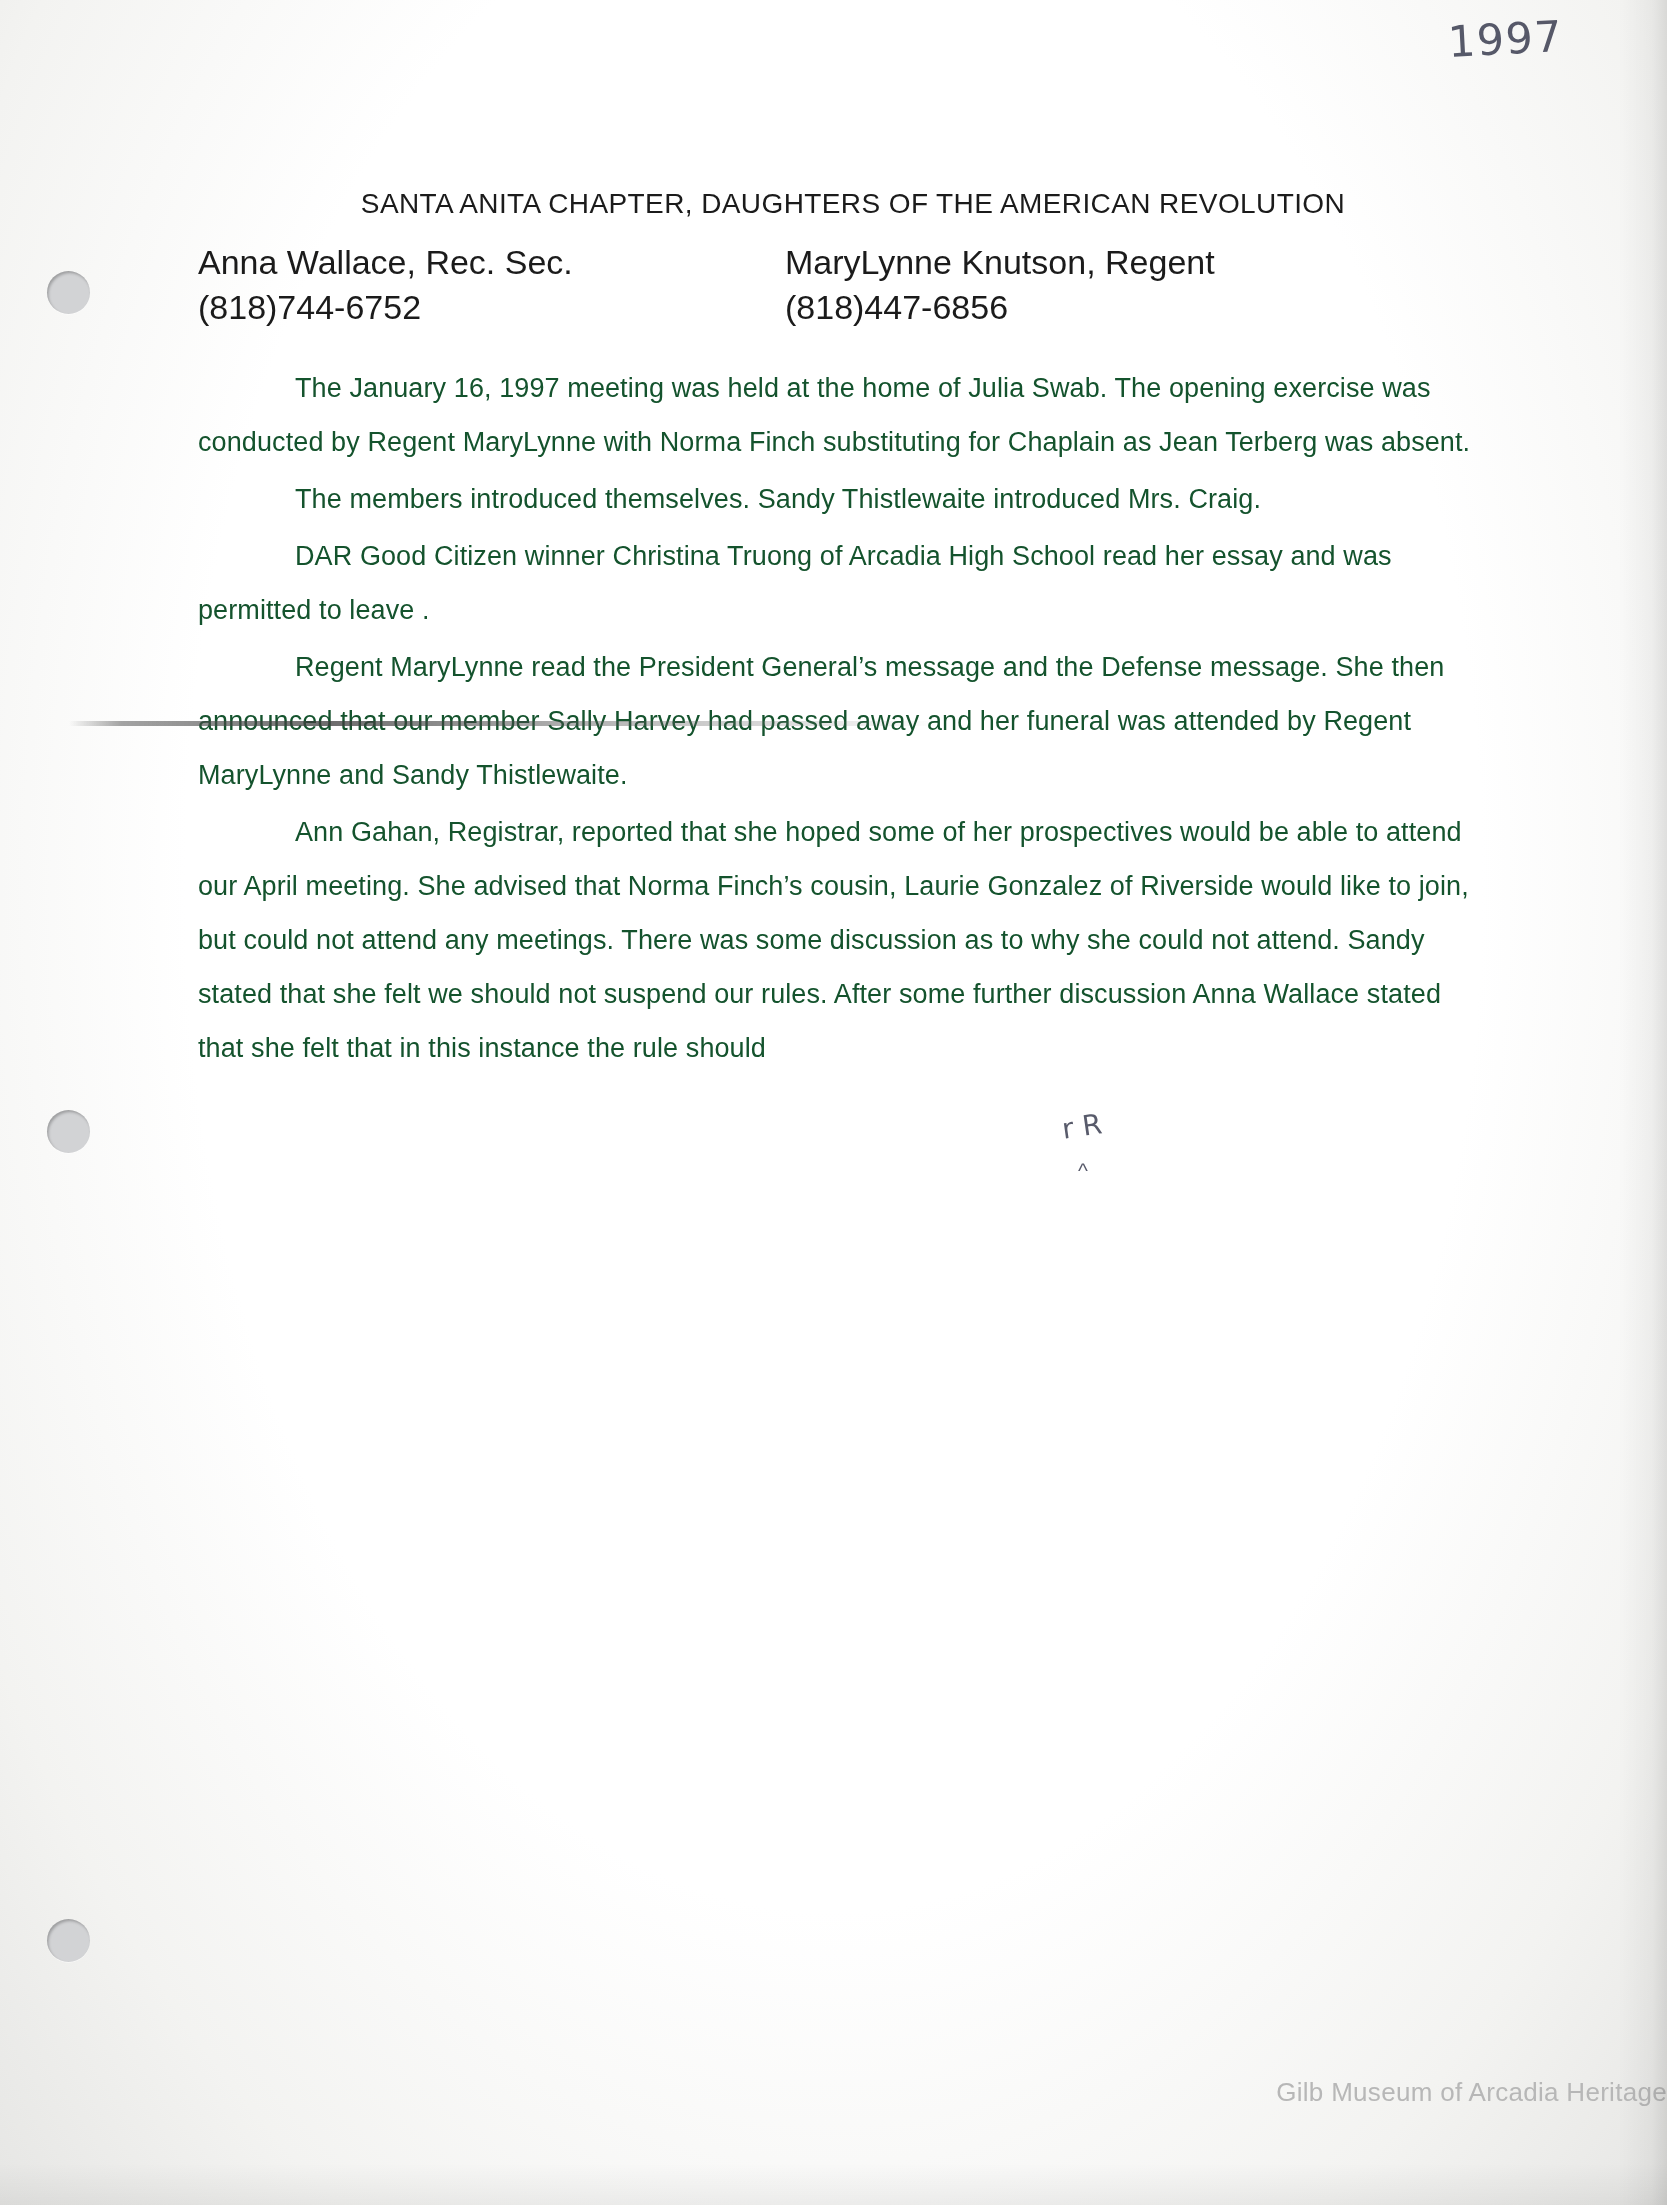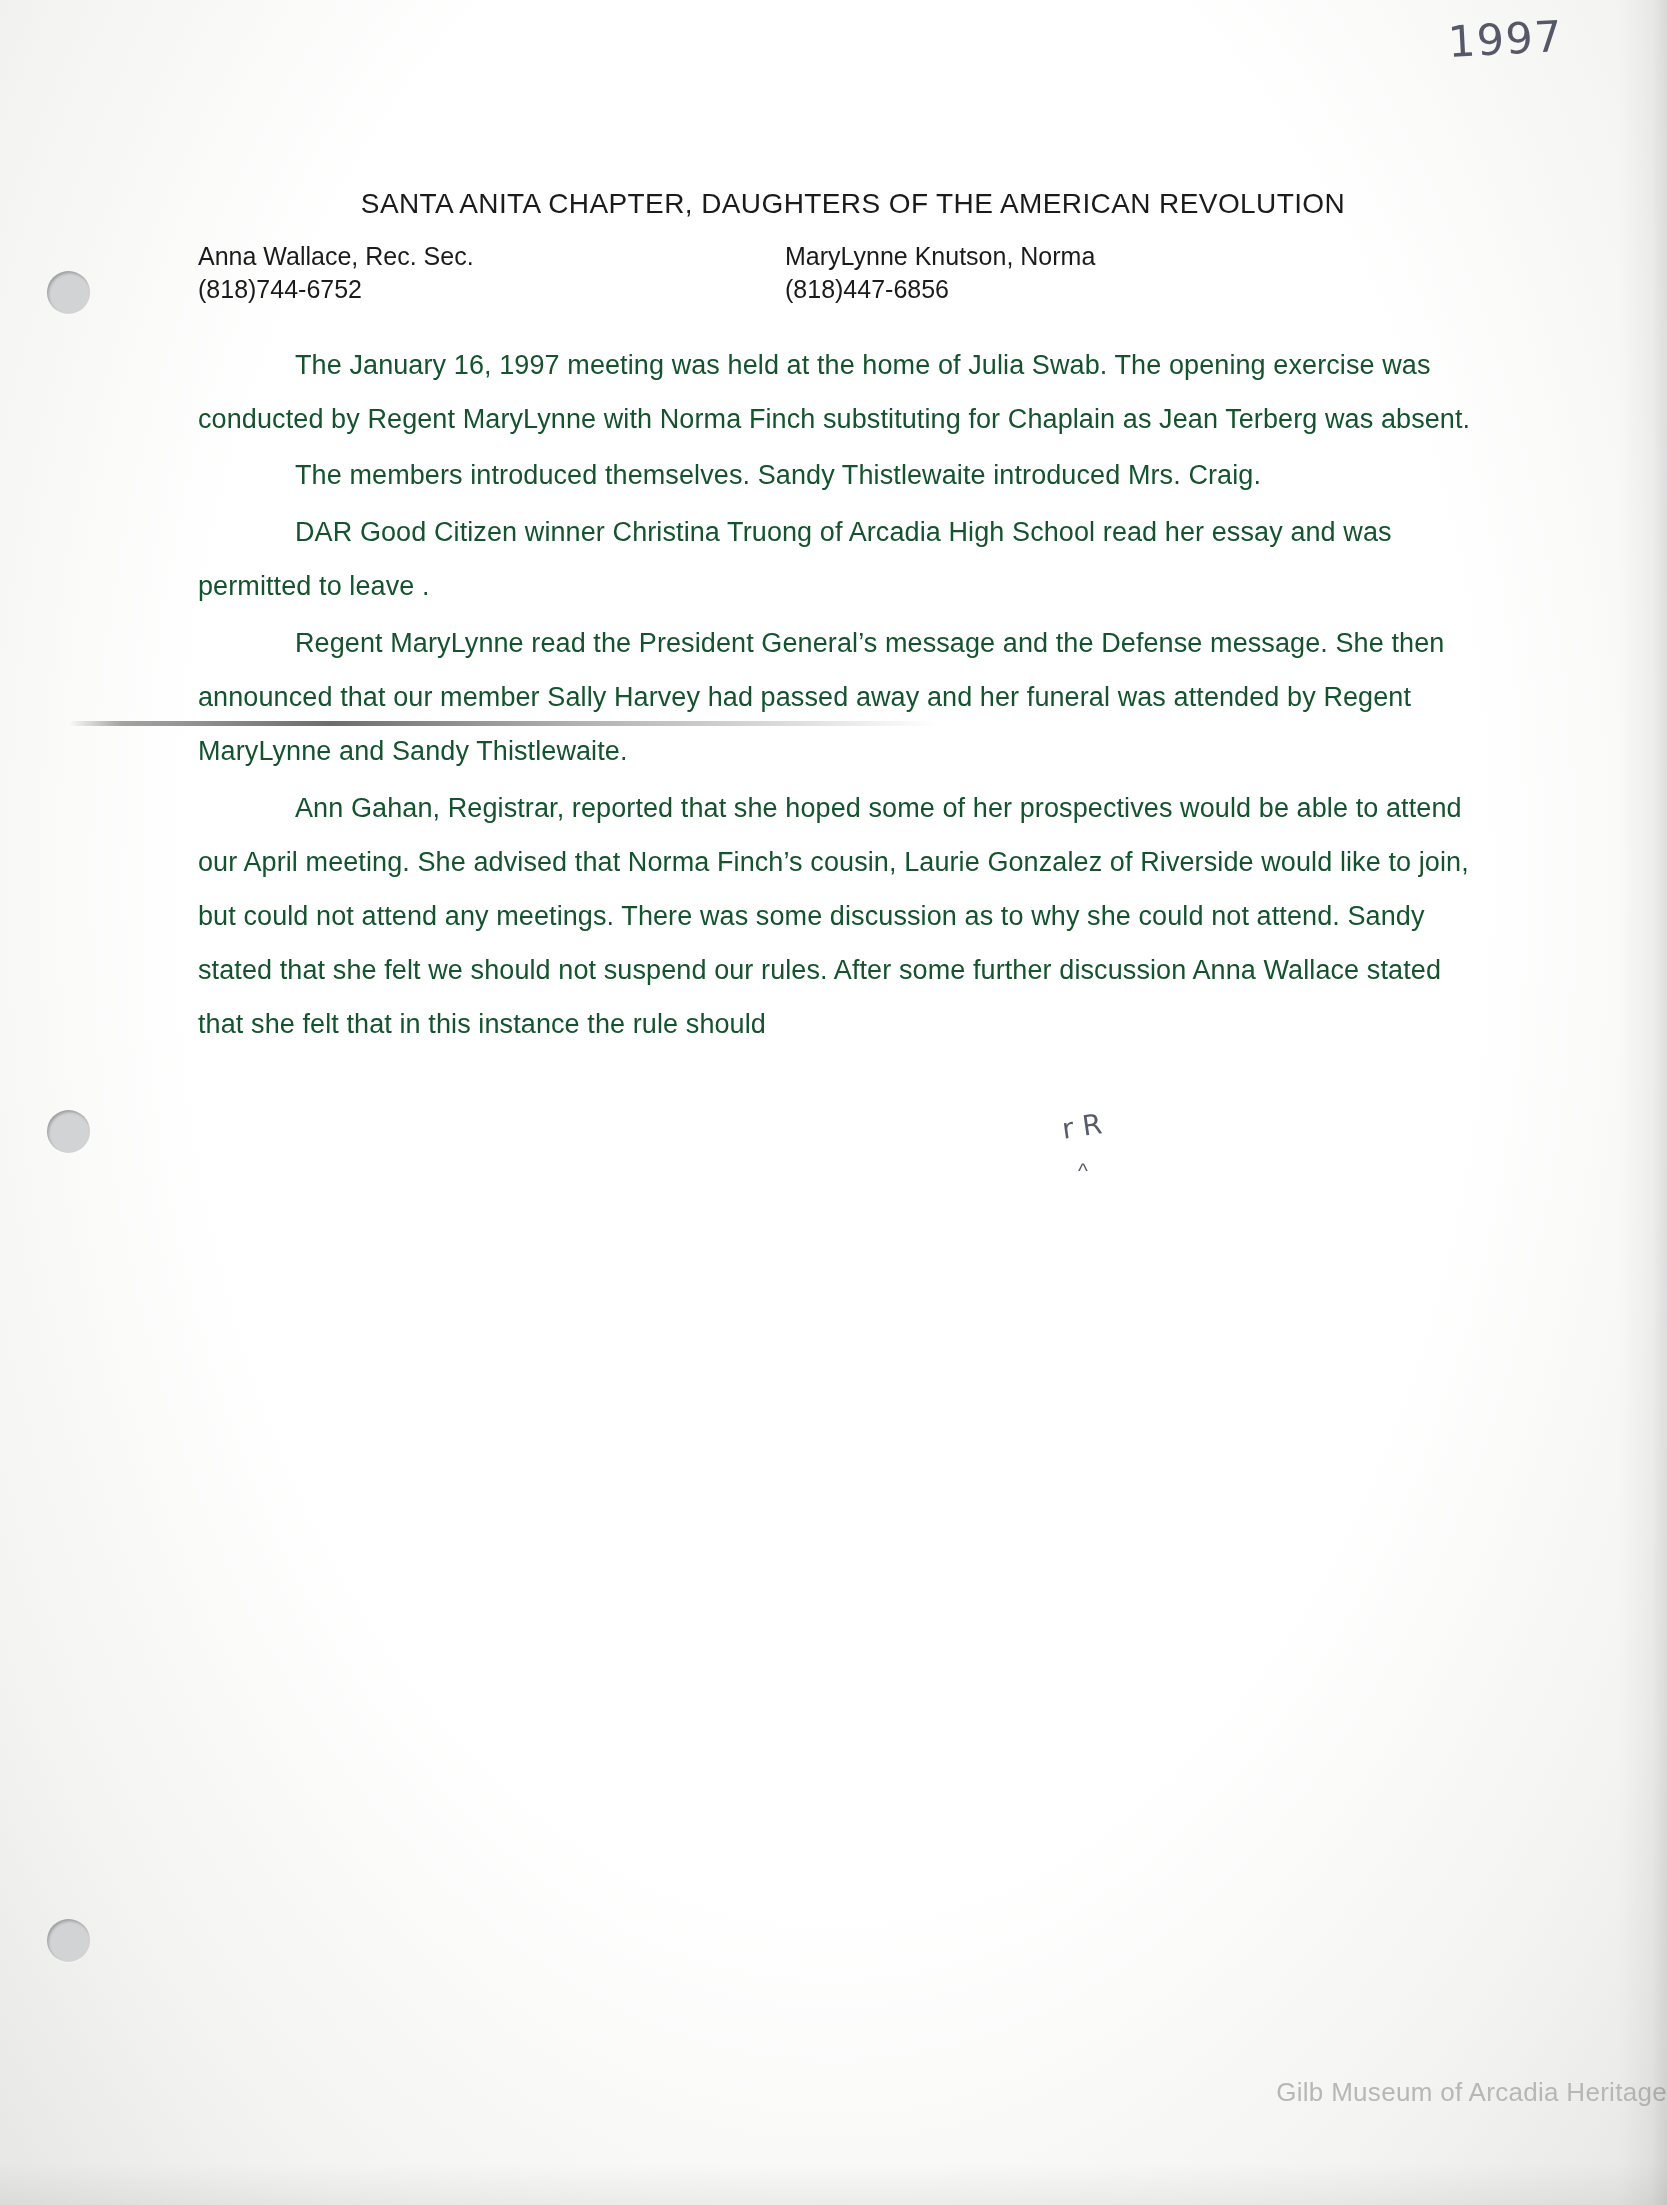--- a/index.html
+++ b/index.html
@@ -84,21 +84,21 @@
     text-align: center;
     padding-left: 21px;
     margin-bottom: 20px;
   }
 
   .contacts {
     display: flex;
     margin-bottom: 31px;
   }
   .contact-col {
-    font-size: 25px;
+    font-size: 34px;
     line-height: 1.33;
     color: #1b1b1b;
   }
   .contact-col.left { width: 587px; }
 
   p.body {
     font-size: 27px;
     line-height: 2.0;
     color: #14532d;
     margin: 0 0 2.8px 0;
@@ -170,21 +170,21 @@
   <div class="content">
 
     <div class="doc-title">SANTA ANITA CHAPTER, DAUGHTERS OF THE AMERICAN REVOLUTION</div>
 
     <div class="contacts">
       <div class="contact-col left">
         <div>Anna Wallace, Rec. Sec.</div>
         <div>(818)744-6752</div>
       </div>
       <div class="contact-col right">
-        <div>MaryLynne Knutson, Norma</div>
+        <div>MaryLynne Knutson, Regent</div>
         <div>(818)447-6856</div>
       </div>
     </div>
 
     <p class="body">The January 16, 1997 meeting was held at the home of Julia Swab.  The opening exercise was conducted by Regent MaryLynne with Norma Finch substituting for Chaplain as Jean Terberg was absent.</p>
     <p class="body">The members introduced themselves.  Sandy Thistlewaite introduced Mrs. Craig.</p>
     <p class="body">DAR Good Citizen winner Christina Truong of Arcadia High School read her essay and was permitted to leave .</p>
     <p class="body">Regent MaryLynne read the President General’s message and the Defense message.  She then announced that our member Sally Harvey had passed away and her funeral was attended by Regent MaryLynne and Sandy Thistlewaite.</p>
     <p class="body">Ann Gahan, Registrar, reported that she hoped some of her prospectives would be able to attend our April meeting.  She advised that Norma Finch’s cousin, Laurie Gonzalez of Riverside would like to join, but could not attend any meetings.  There was some discussion as to why she could not attend.  Sandy stated that she felt we should not suspend our rules.  After some further discussion Anna Wallace stated that she felt that in this instance the rule should</p>
   </div>

